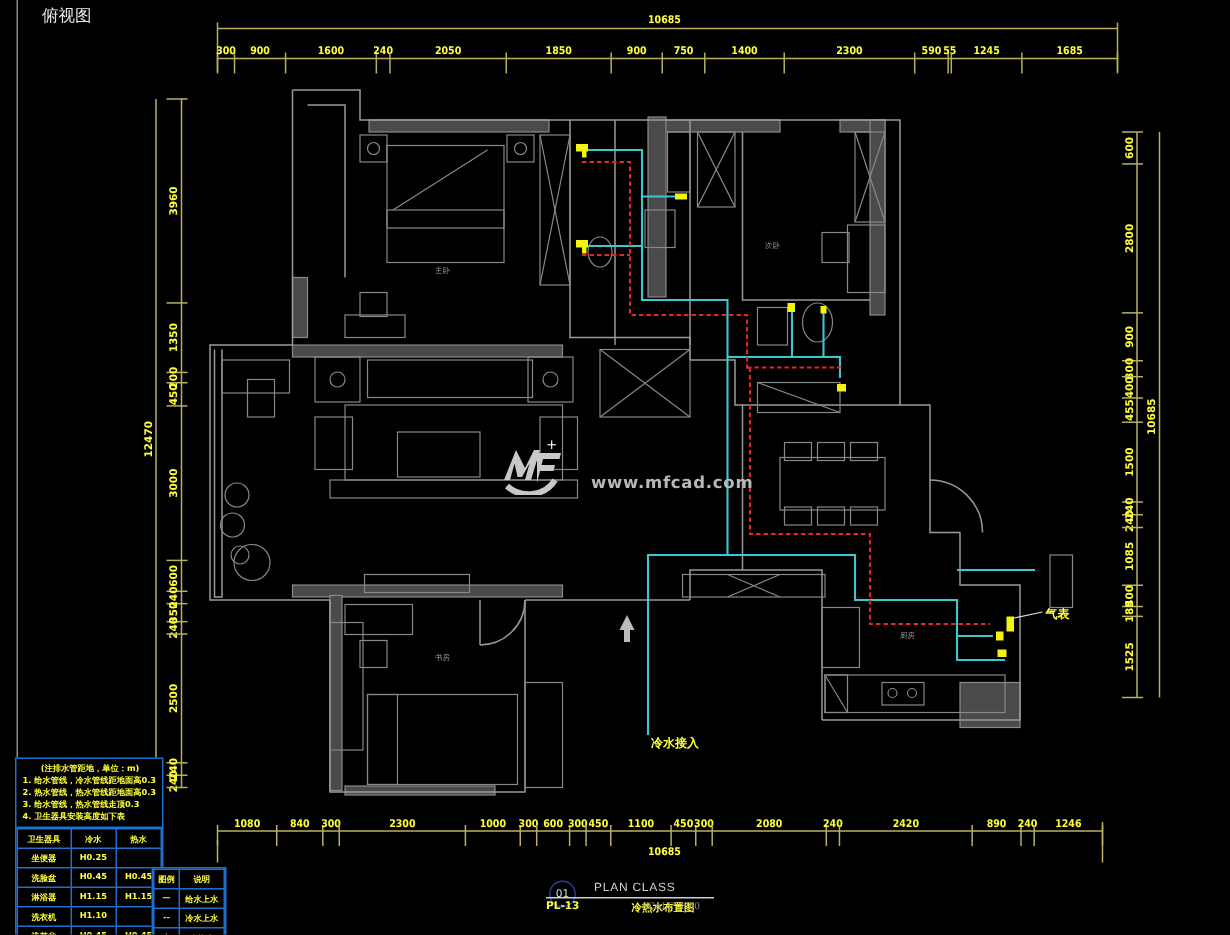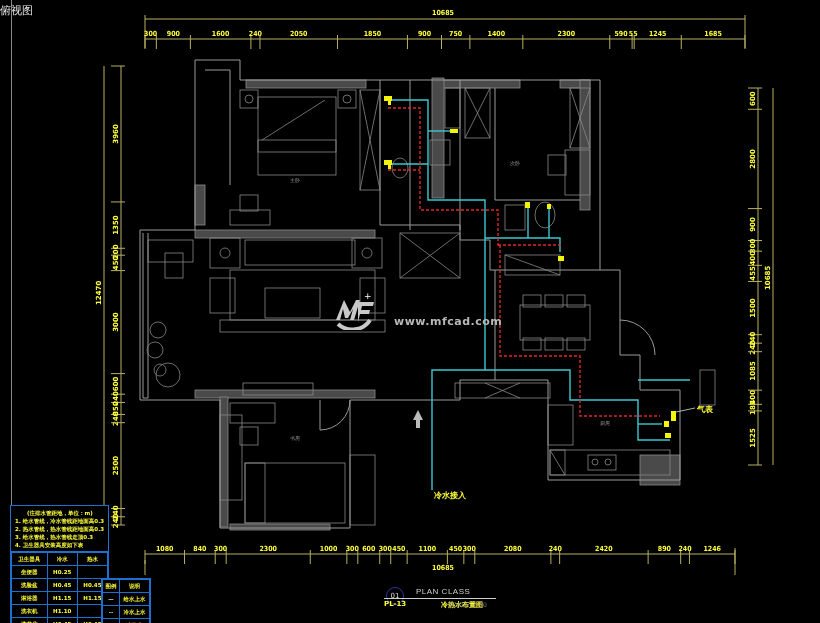--- a/index.html
+++ b/index.html
@@ -1,18 +1,18 @@
 <!DOCTYPE html>
 <html><head>
 <meta charset="utf-8">
 <style>
   html,body{margin:0;padding:0;background:#000;}
   body{width:820px;height:623px;overflow:hidden;position:relative;font-family:"DejaVu Sans",sans-serif;}
   #viewport{position:absolute;left:0;top:0;width:820px;height:623px;background:#000;}
-  .vp-title{position:absolute;left:0;top:3px;color:#e8e8e8;font-size:11px;letter-spacing:0;}
+  .vp-title{position:absolute;left:0;top:3px;color:#e8e8e8;font-size:11px;letter-spacing:0;padding-left:28px;}
   .vp-border{position:absolute;left:11px;top:0;width:1px;height:623px;background:#8a8a8a;}
   svg{position:absolute;left:0;top:0;}
   .dim{fill:#ffff3c;font-family:"DejaVu Sans Condensed","DejaVu Sans",sans-serif;font-size:7px;font-weight:bold;}
   .dimv{fill:#ffff3c;font-family:"DejaVu Sans",sans-serif;font-size:7px;font-weight:bold;}
   .dline{stroke:#b8b060;stroke-width:1;fill:none;}
   .wall{stroke:#9a9a9a;stroke-width:1;fill:none;}
   .wallthick{fill:#4a4a4a;stroke:#8a8a8a;stroke-width:0.8;}
   .furn{stroke:#888;stroke-width:0.8;fill:none;}
   .cold{stroke:#3cc8d0;stroke-width:1.4;fill:none;}
   .hot{stroke:#e02828;stroke-width:1.4;fill:none;stroke-dasharray:3,2;}
@@ -20,21 +20,21 @@
   .lbl{fill:#ffff3c;font-size:8px;font-weight:bold;}
   .legend-box{position:absolute;left:10px;top:505px;width:97px;height:118px;border:1px solid #1e6fd0;background:#000;}
   .legend-notes{color:#ffff3c;font-size:5.5px;font-weight:bold;line-height:8px;padding:3px 3px 2px 4px;border-bottom:1px solid #1e6fd0;}
   .legend-notes .h{text-align:center;}
   .legend-table{width:100%;border-collapse:collapse;color:#ffff3c;font-size:5.5px;font-weight:bold;}
   .legend-table td{border:1px solid #1e6fd0;height:12px;text-align:center;padding:0 1px;}
   .sym-box{position:absolute;left:101px;top:578px;width:48px;height:45px;border:1px solid #1e6fd0;background:#000;}
   .sym-table{width:100%;border-collapse:collapse;color:#ffff3c;font-size:5.5px;font-weight:bold;}
   .sym-table td{border:1px solid #1e6fd0;height:10px;text-align:center;}
   .sym-table .s{color:#ddd;}
-  .title-block{position:absolute;left:376px;top:586px;width:120px;height:26px;}
+  .title-block{position:absolute;left:356px;top:586px;width:120px;height:26px;}
   .tb-circle{position:absolute;left:10px;top:1px;width:16px;height:16px;border:1px solid #2a3a9a;border-radius:50%;color:#ddd;font-size:7px;text-align:center;line-height:16px;}
   .tb-class{position:absolute;left:40px;top:1px;color:#cfcfcf;font-family:Liberation Sans, sans-serif;font-size:8px;letter-spacing:0.5px;}
   .tb-line{position:absolute;left:8px;top:12px;width:112px;height:1px;background:#cfcfcf;}
   .tb-code{position:absolute;left:8px;top:14px;color:#ffff3c;font-size:7px;font-weight:bold;}
   .tb-name{position:absolute;left:30px;top:14px;color:#ffff3c;font-size:7px;font-weight:bold;margin-left:35px;}
   .tb-scale{position:absolute;left:72px;top:15px;color:#8a8a8a;font-family:"DejaVu Serif",serif;font-size:6px;}
   .watermark{position:absolute;left:330px;top:286px;width:160px;height:46px;}
   .wm-text{position:absolute;left:50px;top:0;color:#c8c8c8;font-size:22px;font-weight:bold;font-style:italic;letter-spacing:3px;}
   .wm-url{position:absolute;left:50px;top:29px;color:#b8b8b8;font-size:11px;font-weight:bold;letter-spacing:0.5px;margin-left:14px;}
   .wm-logo{position:absolute;left:0;top:4px;width:48px;height:40px;}

